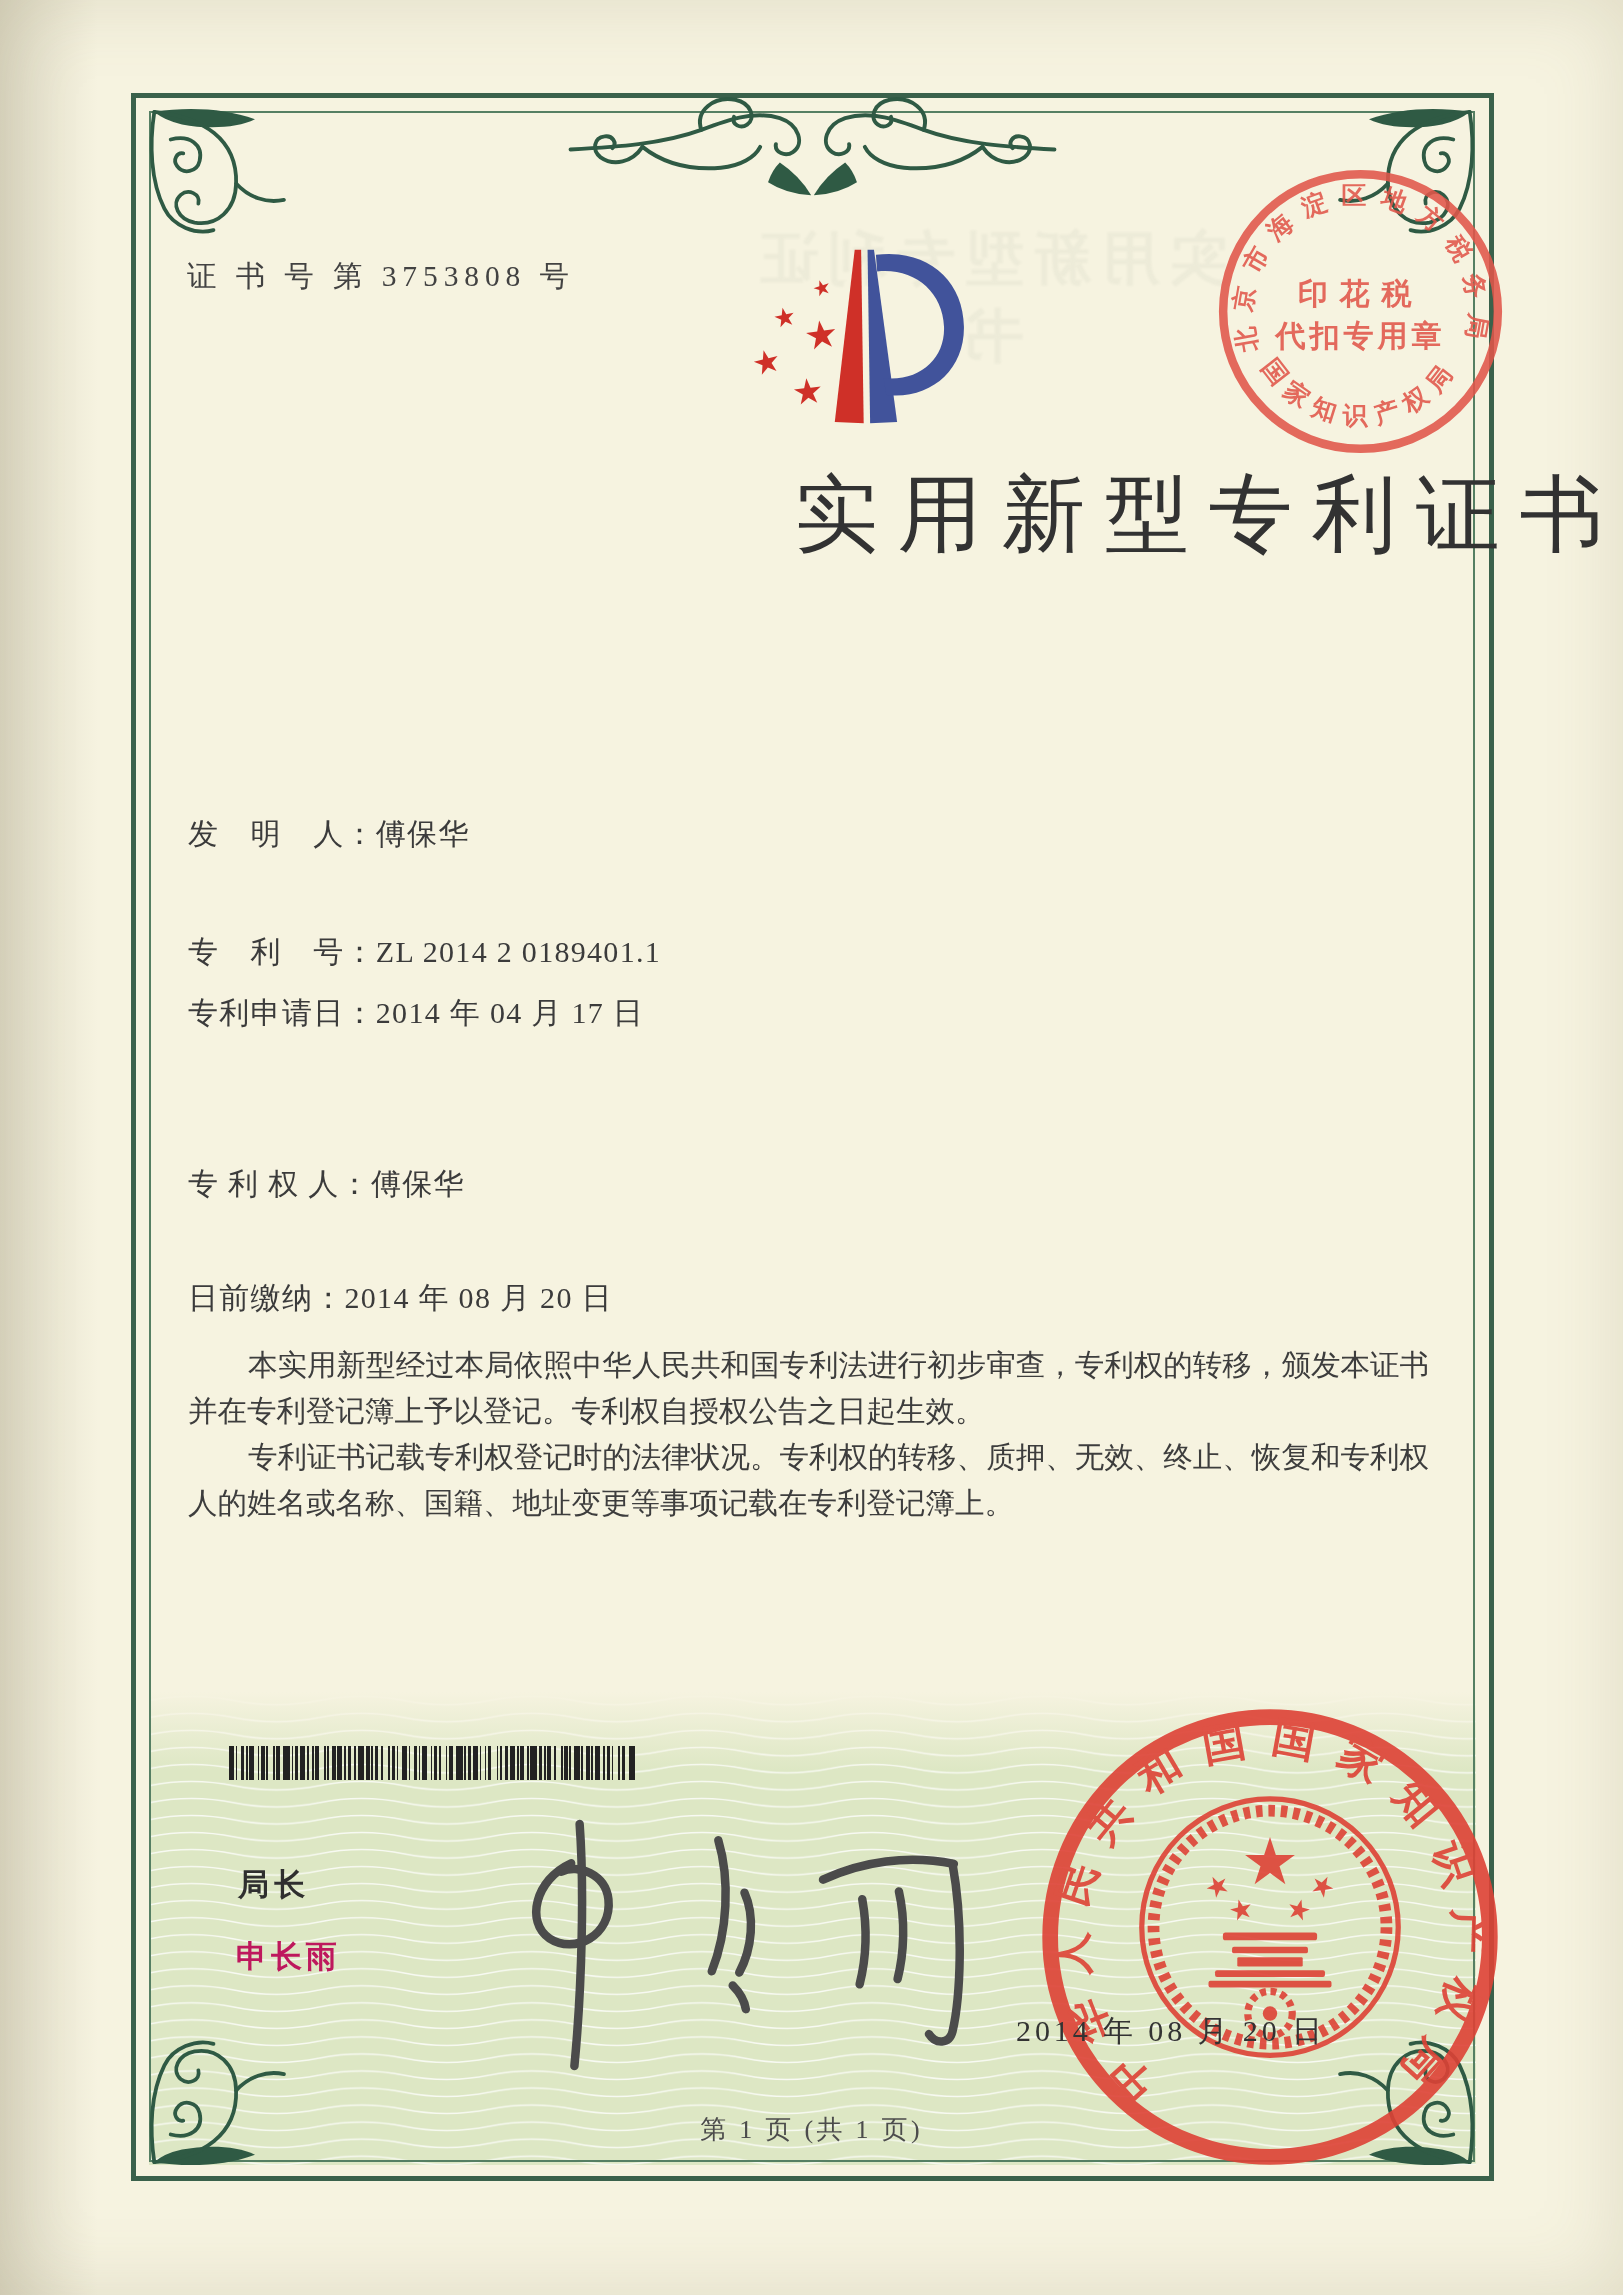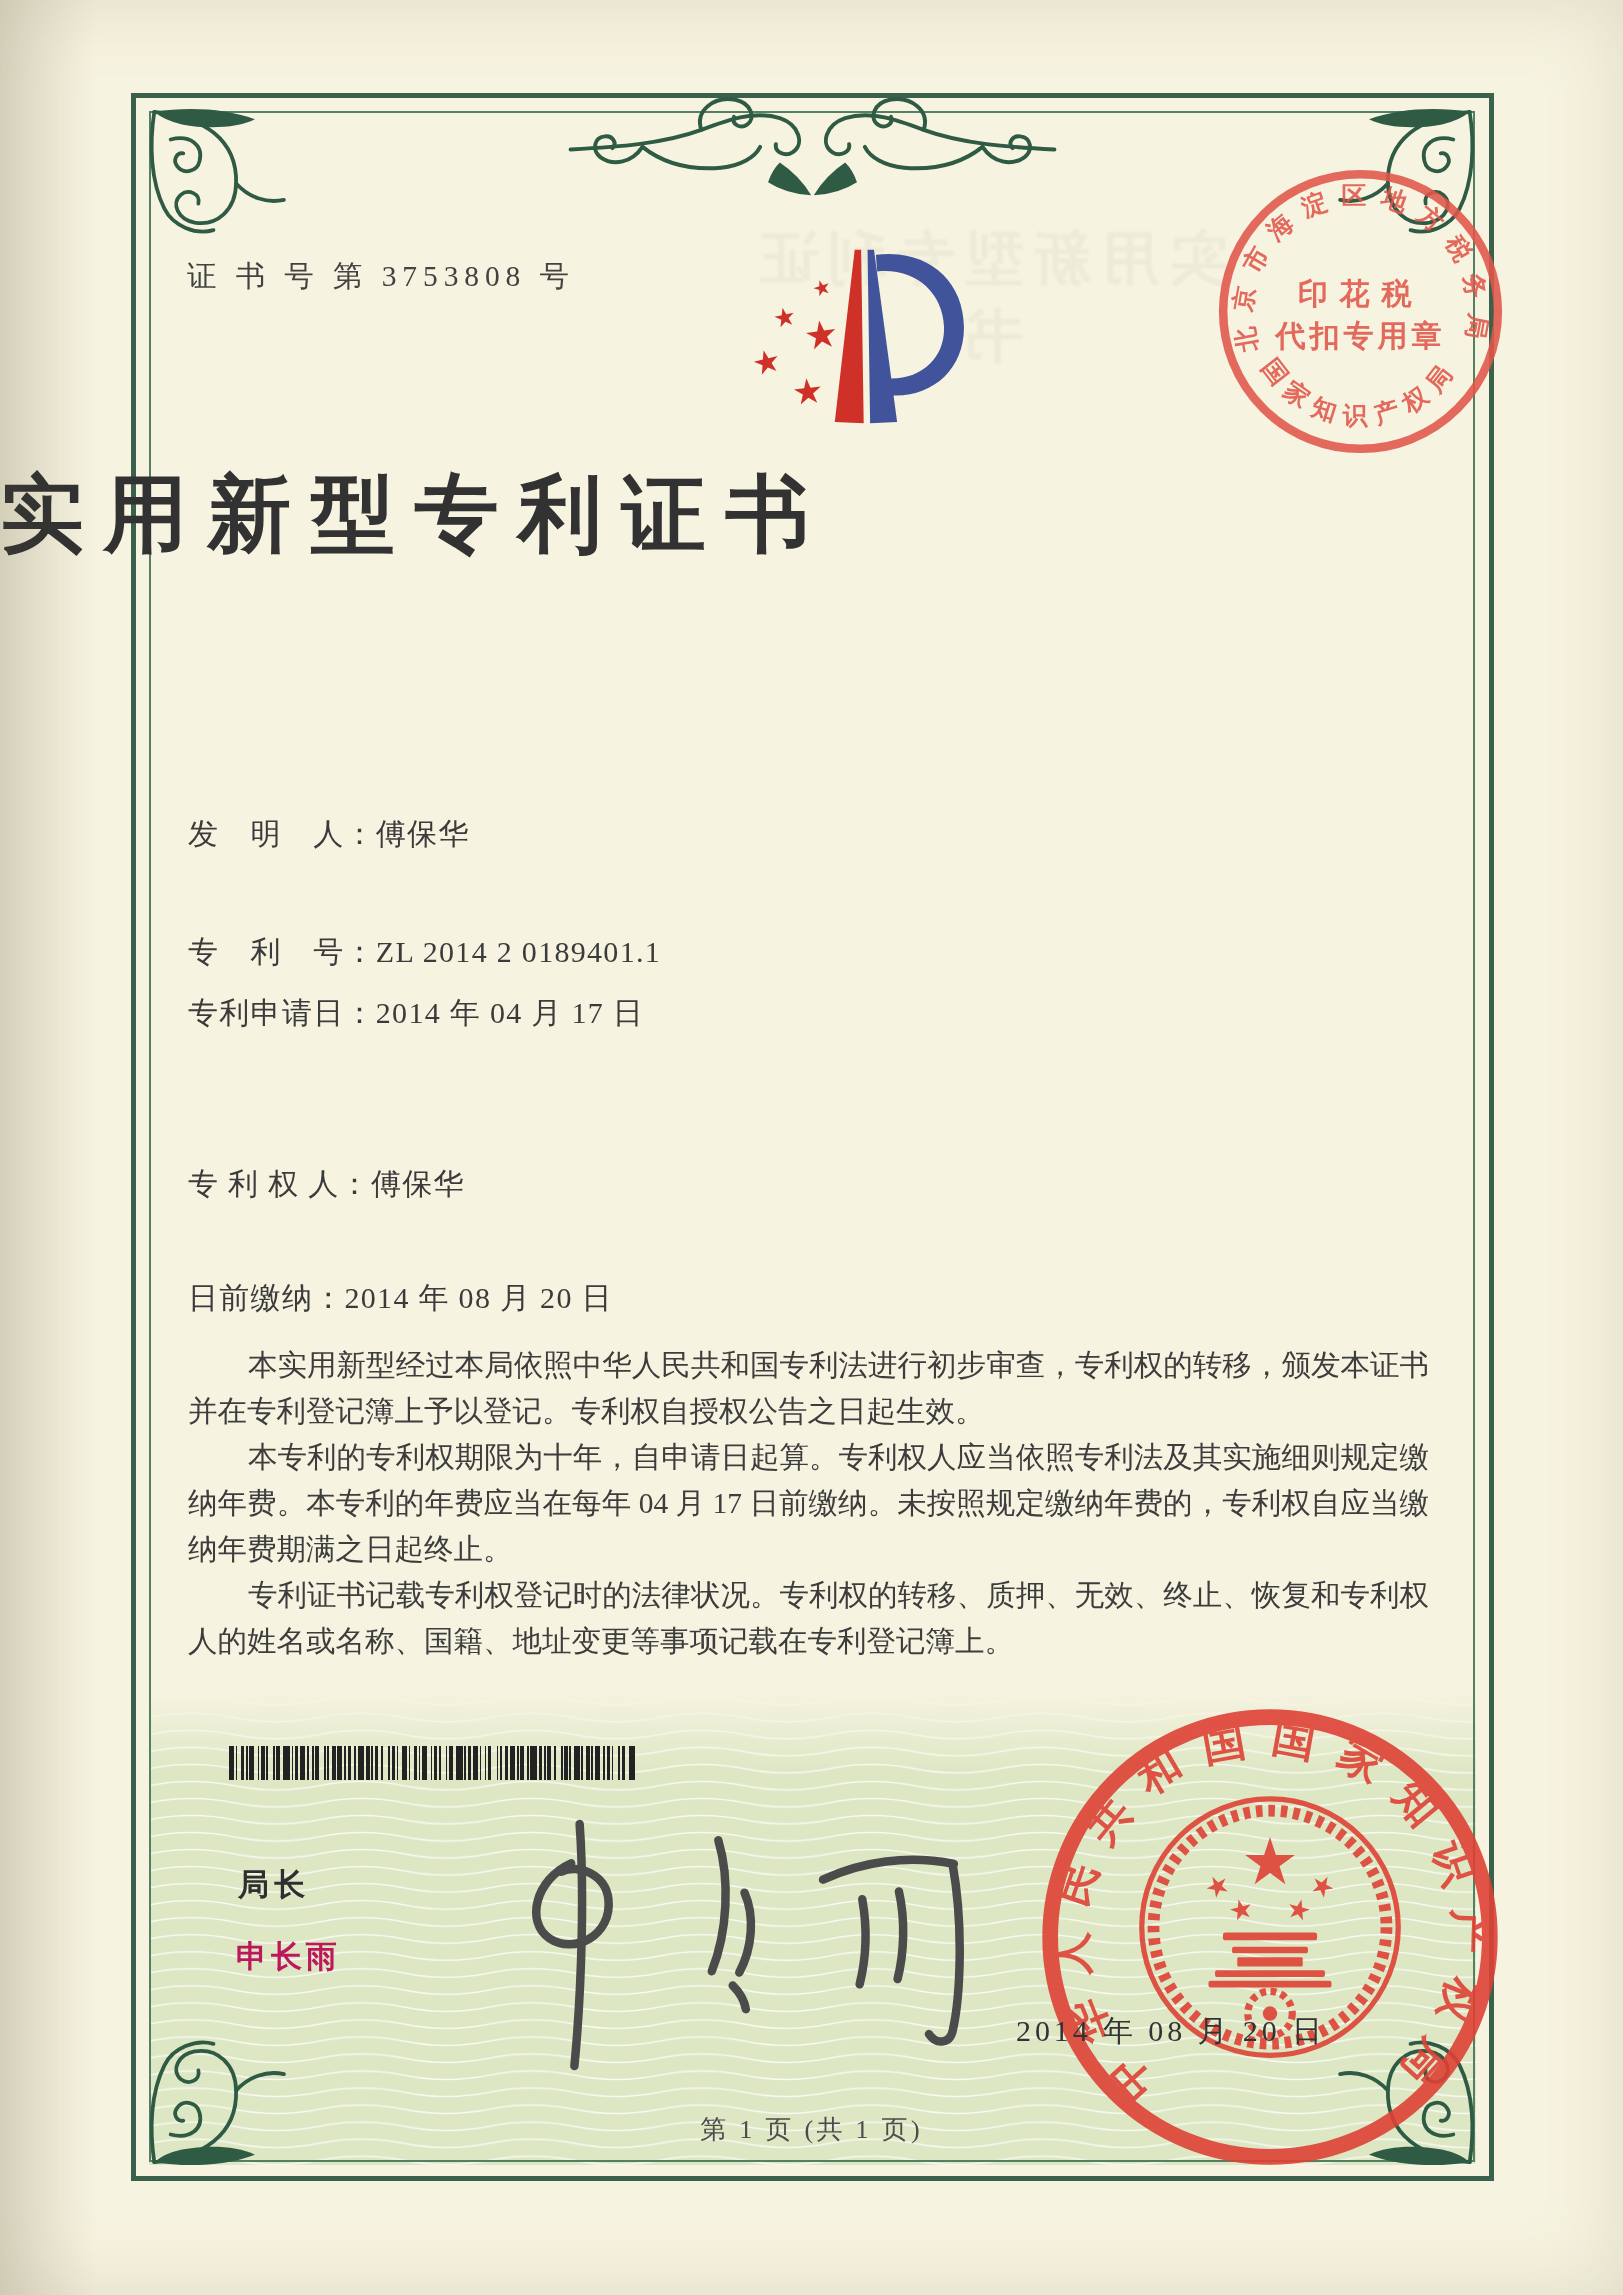--- a/index.html
+++ b/index.html
@@ -31,22 +31,22 @@
     transform:scaleX(-1);filter:blur(1.3px);pointer-events:none;}
 
   .cert-no{position:absolute;left:187px;top:257px;font-size:29.5px;letter-spacing:5.9px;
     color:#424242;white-space:nowrap;}
 
   .logo{position:absolute;left:669px;top:216px;width:302px;height:219px;}
 
   .tax-stamp{position:absolute;left:1214px;top:165px;width:293px;height:293px;opacity:.88;}
   .tax-stamp text{font-family:"Liberation Serif","DejaVu Serif",serif;font-weight:600;}
 
-  .title{position:absolute;left:0;top:458px;width:1623px;text-align:left;
-    font-size:84px;font-weight:bold;letter-spacing:19.6px;color:#323232;white-space:nowrap;}
+  .title{position:absolute;left:0;top:458px;width:1623px;text-align:right;
+    font-size:84px;font-weight:normal;letter-spacing:19.6px;color:#323232;white-space:nowrap;}
 
   .field{position:absolute;left:188px;font-size:30px;letter-spacing:1.3px;color:#3b3b3b;white-space:nowrap;}
   .f0{top:698px}.f1{top:814px}.f2{top:932px}.f3{top:993px}.f4{top:1164px}.f5{top:1278px}
 
   .paras{position:absolute;left:188px;top:1342px;width:1241px;font-size:29.5px;
     line-height:46px;text-align:justify;color:#3d3d3d;}
   .paras p{margin:0;text-indent:60px;}
 
   .barcode{position:absolute;left:229px;top:1746px;width:408px;height:34px;
     display:flex;align-items:stretch;overflow:hidden;}
@@ -165,21 +165,20 @@
   <div class="title">实用新型专利证书</div>
 
   <div class="field f1"><span>发　明　人：</span><span>傅保华</span></div>
   <div class="field f2"><span>专　利　号：</span><span>ZL 2014 2 0189401.1</span></div>
   <div class="field f3"><span>专利申请日：</span><span>2014 年 04 月 17 日</span></div>
   <div class="field f4"><span>专 利 权 人：</span><span>傅保华</span></div>
   <div class="field f5"><span>日前缴纳：</span><span>2014 年 08 月 20 日</span></div>
 
   <div class="paras">
     <p>本实用新型经过本局依照中华人民共和国专利法进行初步审查，专利权的转移，颁发本证书并在专利登记簿上予以登记。专利权自授权公告之日起生效。</p>
-    <p>本专利的专利权期限为十年，自申请日起算。专利权人应当依照专利法及其实施细则规定缴纳年费。本专利的年费应当在每年 04 月 17 日前缴纳。未按照规定缴纳年费的，专利权自应当缴纳年费期满之日起终止。</p>
     <p>专利证书记载专利权登记时的法律状况。专利权的转移、质押、无效、终止、恢复和专利权人的姓名或名称、国籍、地址变更等事项记载在专利登记簿上。</p>
   </div>
 
   <div class="barcode" id="barcode">
       <i style="width: 5.1px; background: rgb(34, 34, 34);"></i>
       <i style="width: 1.7px; background: transparent;"></i>
       <i style="width: 1.7px; background: rgb(34, 34, 34);"></i>
       <i style="width: 3.4px; background: transparent;"></i>
       <i style="width: 3.4px; background: rgb(34, 34, 34);"></i>
       <i style="width: 1.7px; background: transparent;"></i>

